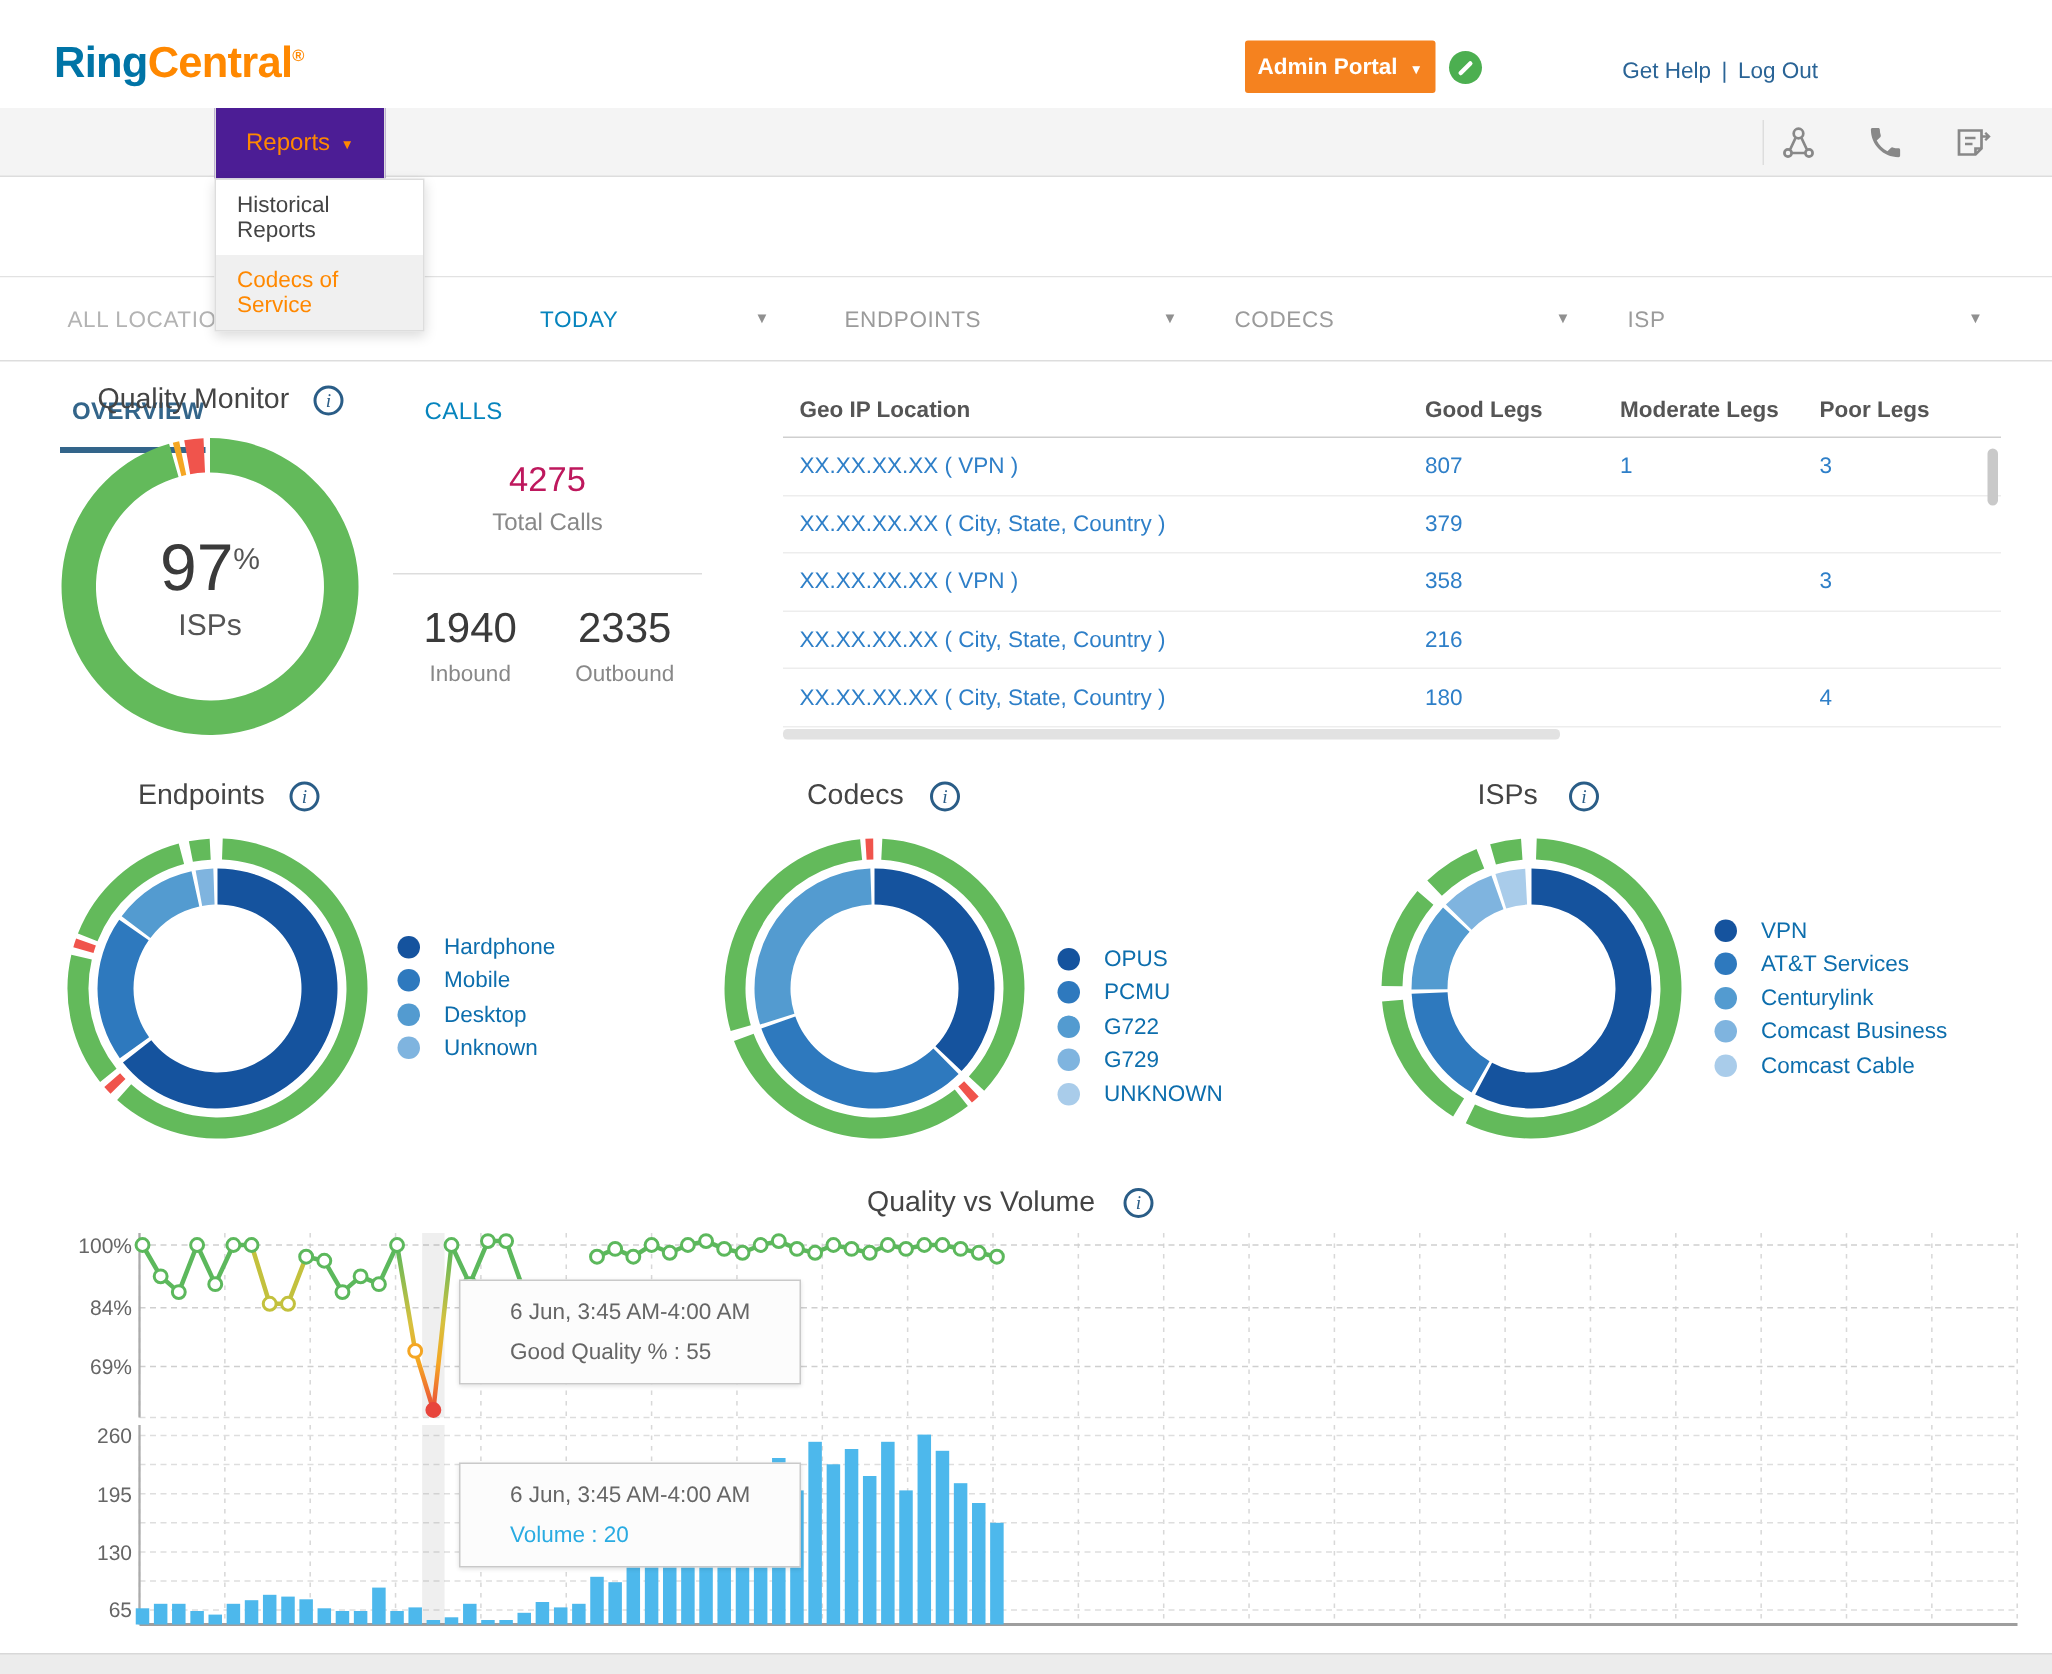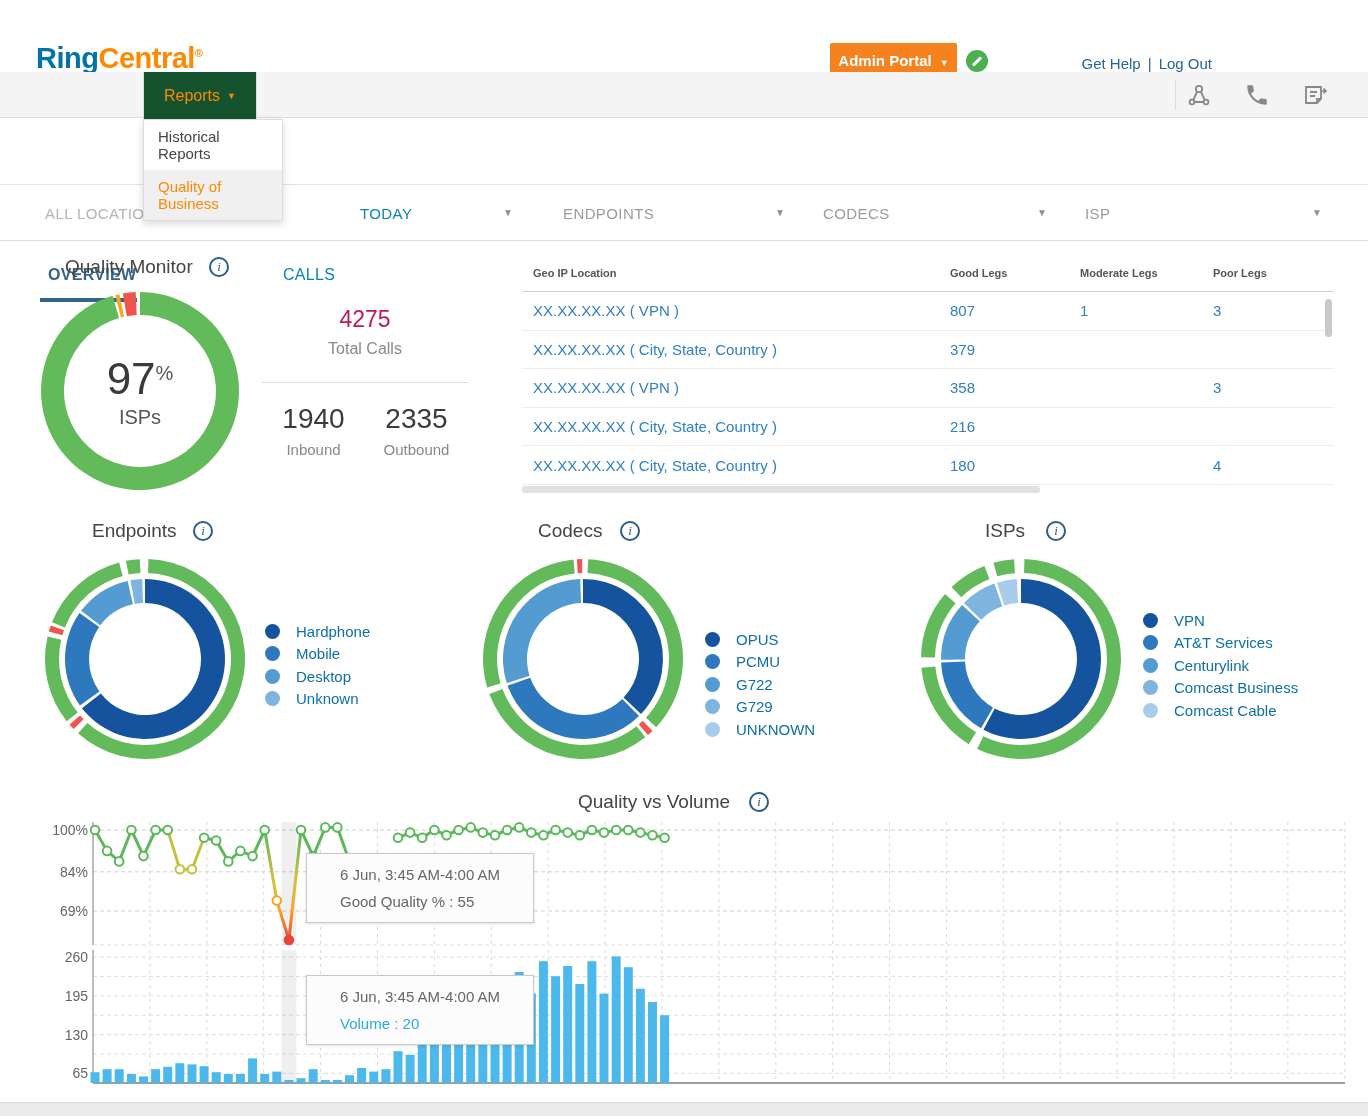--- a/index.html
+++ b/index.html
@@ -1,35 +1,35 @@
 <!DOCTYPE html>
 <html><head>
 <meta charset="utf-8">
 <style>
   * { margin:0; padding:0; box-sizing:border-box; }
   body { background:#fff; font-family:"Liberation Sans", sans-serif; }
   #app { position:relative; width:1368px; height:1116px; background:#fff; overflow:hidden; }
 
   
-  .header { position:absolute; left:0; top:16px; width:1260px; height:72px; background:#fff; }
+  .header { position:absolute; left:0; top:0; width:1260px; height:72px; background:#fff; }
   .logo { position:absolute; left:36px; top:26px; font-size:29px; font-weight:bold; letter-spacing:-0.5px; }
   .logo .ring { color:#0074A6; }
   .logo .central { color:#FF8800; }
   .logo .reg { font-size:11px; color:#FF8800; vertical-align:super; }
   .admin-btn { position:absolute; left:830px; top:27px; width:127px; height:35px; background:#F5821F; border:none; border-radius:2px; color:#fff; font-weight:bold; font-size:15px; font-family:"Liberation Sans",sans-serif; cursor:pointer; }
   .admin-btn .caret { font-size:9px; margin-left:8px; }
   .edit-badge { position:absolute; left:966px; top:34px; width:22px; height:22px; border-radius:50%; background:#4CAF50; }
   .edit-badge::after { content:""; position:absolute; left:5px; top:10px; width:12px; height:3px; background:#fff; border-radius:2px; transform:rotate(-45deg); }
   .header-links { position:absolute; right:48px; top:39px; font-size:15px; color:#2A6496;text-align:center; }
   .header-links a { color:#2A6496; text-decoration:none; cursor:pointer; }
   .header-links .sep { margin:0 7px; color:#2A6496; }
 
   
   .navbar { position:absolute; left:0; top:72px; width:1368px; height:46px; background:#F4F4F4; border-bottom:1px solid #DDDDDD; }
-  .reports-tab { position:absolute; left:143px; top:72px; width:114px; height:47px; background:#14532d; border-left:1px solid #DDD; border-right:1px solid #DDD; z-index:5; display:flex; align-items:center; justify-content:center; color:#FF8800; font-size:16px; cursor:pointer; }
+  .reports-tab { position:absolute; left:143px; top:72px; width:114px; height:47px; background:#4c1d95; border-left:1px solid #DDD; border-right:1px solid #DDD; z-index:5; display:flex; align-items:center; justify-content:center; color:#FF8800; font-size:16px; cursor:pointer; }
   .reports-tab .caret { font-size:9px; margin-left:7px; }
   .nav-icons { position:absolute; right:40px; top:72px; height:46px; display:flex; align-items:center; gap:32px; }
   .nav-icon { width:26px; height:26px; cursor:pointer; }
   .nav-divider { position:absolute; right:192px; top:80px; width:1px; height:30px; background:#DDD; }
 
   
   .menu { position:absolute; left:143px; top:119px; width:140px; background:#fff; border:1px solid #DDD; box-shadow:0 3px 8px rgba(0,0,0,0.15); z-index:6; }
   .menu-item { padding:8px 14px; font-size:15px; color:#444; cursor:pointer; }
   .menu-item.active { background:#F0F0F0; color:#FF8800; }
 
@@ -56,21 +56,21 @@
   .qm-total { font-size:23px; color:#be185d; }
   .qm-total-label { font-size:16px; color:#888; margin-top:7px; }
   .qm-hr { border:none; border-top:1px solid #DDD; margin:24px 0 20px 0; }
   .qm-io { display:flex; }
   .qm-io > div { flex:1; }
   .io-num { font-size:28px; color:#3A3A3A; }
   .io-label { font-size:15px; color:#888; margin-top:6px; }
 
   
   .geo-table { position:absolute; left:522px; top:255px; width:812px; }
-  .geo-header { display:flex; height:37px; align-items:center; border-bottom:1px solid #CFCFCF; font-size:11px; font-weight:bold; color:#555; }
+  .geo-header { display:flex; height:37px; align-items:center; border-bottom:1px solid #CFCFCF; font-size:15px; font-weight:bold; color:#555; }
   .geo-row { display:flex; height:38.6px; align-items:center; border-bottom:1px solid #EDEDED; font-size:15px; }
   .gc0 { width:428px; padding-left:11px; }
   .gc1 { width:130px; } .gc2 { width:133px; } .gc3 { width:121px; }
   .geo-row span { color:#2E7FC8; cursor:pointer; }
   .vscroll-thumb { position:absolute; right:2px; top:44px; width:7px; height:38px; background:#C9C9C9; border-radius:4px; cursor:pointer; }
   .hscroll-thumb { position:absolute; left:522px; top:486px; width:518px; height:7px; background:#E2E2E2; border-radius:3px; cursor:pointer; }
 
   
   .legend { position:absolute; }
   .legend-item { display:flex; align-items:center; height:22.5px; }
@@ -123,21 +123,21 @@
           <path d="M4 5 h15 v12 l-4 4 H4 z"></path>
           <path d="M15 21 v-4 h4"></path>
           <path d="M8 10 h7 M8 14 h5"></path>
           <path d="M19 9 h5 M21.5 6.5 L24 9 L21.5 11.5" stroke-width="1.6"></path>
         </g>
       </svg>
   </div>
 
   <div class="menu">
     <div class="menu-item">Historical Reports</div>
-    <div class="menu-item active">Quality of Business</div>
+    <div class="menu-item active">Codecs of Service</div>
   </div>
 
   <div class="tabs">
     <div class="tab overview">OVERVIEW</div>
     <div class="tab calls">CALLS</div>
     <div class="tab-underline"></div>
   </div>
 
   <div class="filterbar">
     <div class="filter" style="left:45px;color:#B3B3B3;">ALL LOCATIONS</div>

